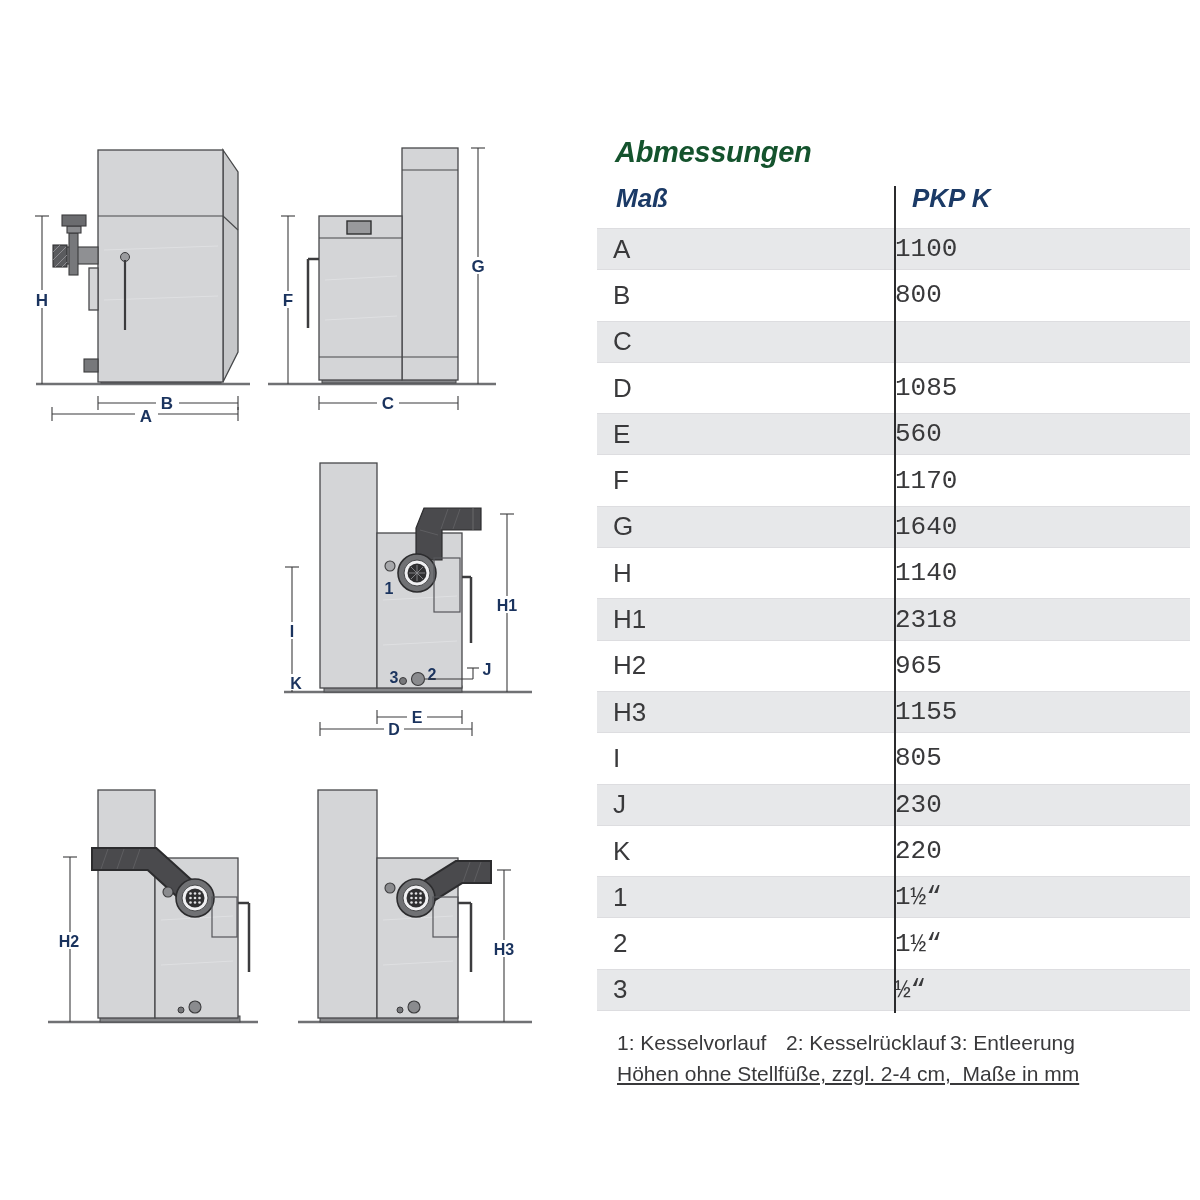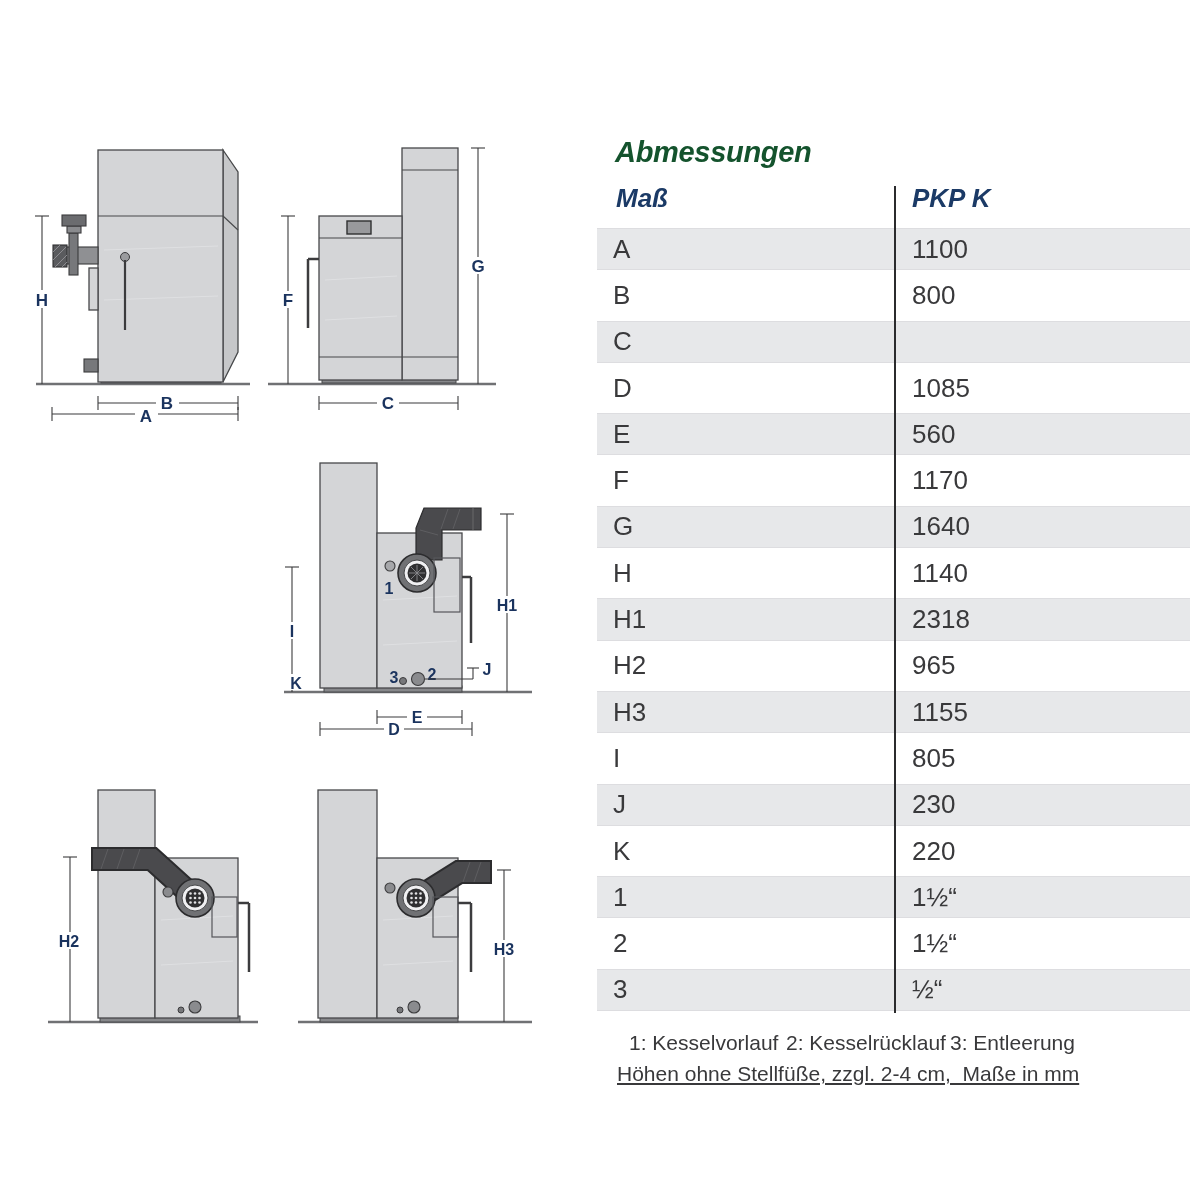--- a/index.html
+++ b/index.html
@@ -18,26 +18,26 @@
   }
   .thead .c1{width:298px;padding-left:19px;box-sizing:border-box;}
   .thead .c2{width:295px;padding-left:17px;box-sizing:border-box;}
   .tbody{position:absolute;left:597px;top:226px;width:593px;}
   .trow{display:flex;height:46.3px;align-items:center;font-size:26px;color:#39393b;}
   .trow.g{
     background:#e7e8ea;border-top:2px solid #fff;border-bottom:2px solid #fff;box-sizing:border-box;
     box-shadow:inset 0 1px 0 #dddde0, inset 0 -1px 0 #dddde0;
   }
   .trow .c1{width:298px;padding-left:16px;box-sizing:border-box;}
-  .trow .c2{width:289px;padding-left:17px;box-sizing:border-box;}
+  .trow .c2{width:289px;box-sizing:border-box;font-family:Liberation Mono, monospace;}
   #divider{position:absolute;left:894px;top:186px;width:2px;height:827px;background:#2b2b2d;}
   .footnotes{position:absolute;left:617px;top:1031px;font-size:21px;color:#39393b;}
   #fn-line1{position:relative;height:31px;width:560px;}
   #fn-line1 span{position:absolute;top:0;}
-  #fn1a{left:12px;} #fn1b{left:169px;} #fn1c{left:321px;margin-left:12px;}
+  #fn1a{left:0;} #fn1b{left:169px;} #fn1c{left:321px;margin-left:12px;}
   #fn-line2{white-space:pre-wrap;text-decoration:underline;}
   
   svg{position:absolute;}
   svg text{font-family:"Liberation Sans",sans-serif;}
   .lbl{font-size:17px;font-weight:bold;fill:#1a335e;text-anchor:middle;}
   .lbl2{font-size:16px;font-weight:bold;fill:#1a335e;text-anchor:middle;}
   .dim{stroke:#3b3b3d;stroke-width:1.1;fill:none;}
   .ground{stroke:#707174;stroke-width:2.4;}
   .body-fill{fill:#d4d5d7;stroke:#47484a;stroke-width:1.3;}
   .side-fill{fill:#c6c7c9;stroke:#47484a;stroke-width:1.3;}

